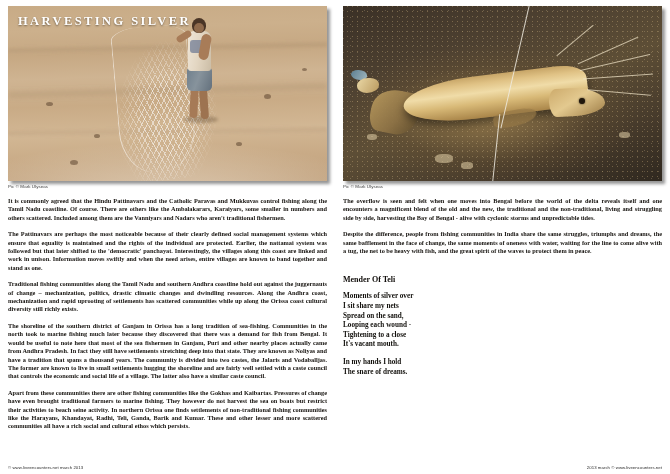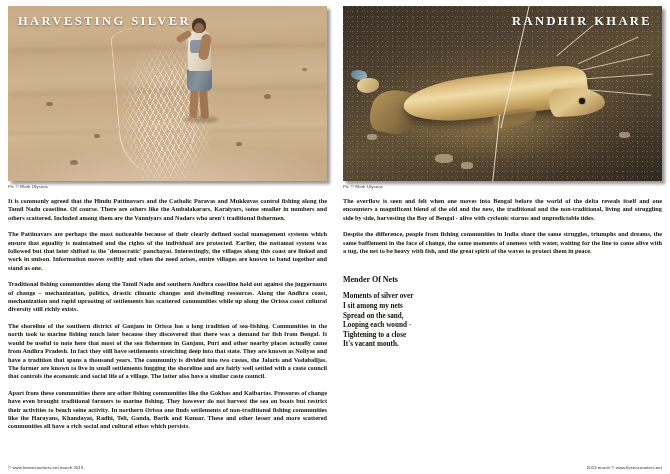--- a/index.html
+++ b/index.html
@@ -398,37 +398,38 @@
         <div class="whisker" style="left:208px; top:34px; width:48px; transform:rotate(-40deg);"></div>
 
         <div class="line-thread lt1"></div>
         <div class="line-thread lt2"></div>
 
         <div class="debris" style="left:92px;  top:148px; width:18px; height:9px;"></div>
         <div class="debris" style="left:118px; top:156px; width:12px; height:7px;"></div>
         <div class="debris" style="left:24px;  top:128px; width:10px; height:6px;"></div>
         <div class="debris" style="left:276px; top:126px; width:11px; height:6px;"></div>
 
-        <div class="photo-title title-right">RANDHIR KHARE</div>
       </div>
     </div>
 
     <div class="credit">Pic © Mark Ulyseas</div>
 
     <div class="body-col">
       <p class="copy">The overflow is seen and felt when one moves into Bengal before the world of the delta reveals itself and one encounters a magnificent blend of the old and the new, the traditional and the non-traditional, living and struggling side by side, harvesting the Bay of Bengal - alive with cyclonic storms and unpredictable tides.</p>
       <p class="copy">Despite the difference, people from fishing communities in India share the same struggles, triumphs and dreams, the same bafflement in the face of change, the same moments of oneness with water, waiting for the line to come alive with a tug, the net to be heavy with fish, and the great spirit of the waves to protect them in peace.</p>
 
       <div class="poem-block">
-        <div class="poem-title">Mender Of Nets</div>
+        <div class="poem-title">Mender Of Teli</div>
         <div class="stanza">Moments of silver over
-I sit among my nets
+I sit share my nets
 Spread on the sand,
 Looping each wound -
 Tightening to a close
 It's vacant mouth.</div>
+        <div class="stanza">In my hands I hold
+The snare of dreams.</div>
       </div>
     </div>
 
     <div class="footer footer-right">2013 march © www.liveencounters.net</div>
   </div>
 
 </div>
 
 </body></html>

